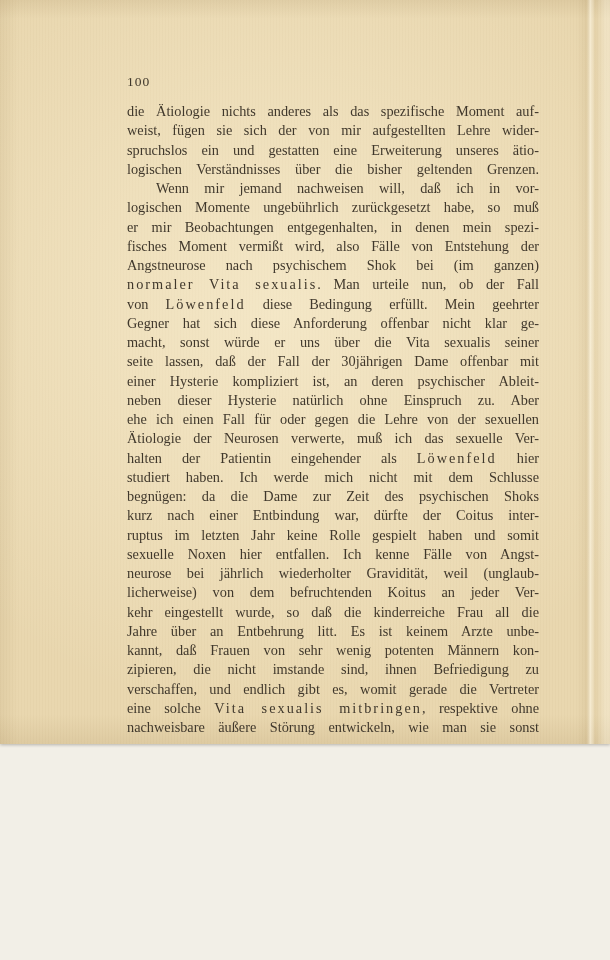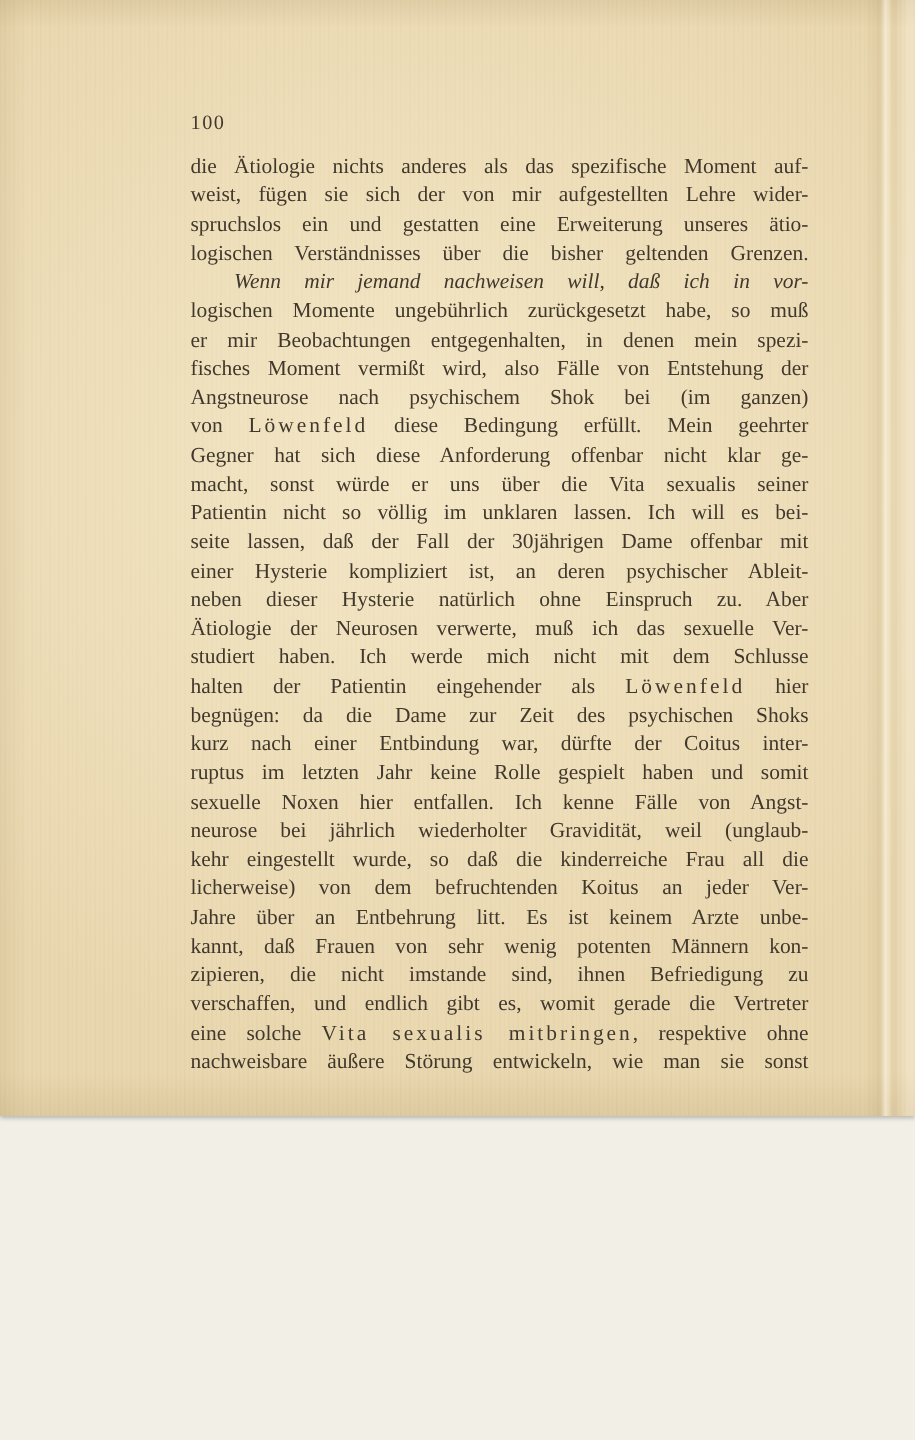--- a/index.html
+++ b/index.html
@@ -66,21 +66,20 @@
   .line {
     text-align: justify;
     text-align-last: justify;
     white-space: nowrap; 
     white-space: normal;
     height: 19.25px;
     overflow: visible;
   }
   .line.indent {
     padding-left: 29px;
-    font-style: italic;
   }
   .sperr {
     letter-spacing: 2px;
   }
 </style>
 </head>
 <body>
 
 <div class="scan">
   <div class="page">
@@ -88,37 +87,38 @@
     <div class="text-block">
         <div class="line"><span class="">die Ätiologie nichts anderes als das spezifische Moment auf-</span></div>
         <div class="line"><span class="">weist, fügen sie sich der von mir aufgestellten Lehre wider-</span></div>
         <div class="line"><span class="">spruchslos ein und gestatten eine Erweiterung unseres ätio-</span></div>
         <div class="line"><span class="">logischen Verständnisses über die bisher geltenden Grenzen.</span></div>
         <div class="line indent"><span class="">Wenn mir jemand nachweisen will, daß ich in vor-</span></div>
         <div class="line"><span class="">logischen Momente ungebührlich zurückgesetzt habe, so muß</span></div>
         <div class="line"><span class="">er mir Beobachtungen entgegenhalten, in denen mein spezi-</span></div>
         <div class="line"><span class="">fisches Moment vermißt wird, also Fälle von Entstehung der</span></div>
         <div class="line"><span class="">Angstneurose nach psychischem Shok bei (im ganzen)</span></div>
+        <div class="line"><span class="sperr">normaler Vita sexualis</span><span class="">. Man urteile nun, ob der Fall</span></div>
         <div class="line"><span class="">von </span><span class="sperr">Löwenfeld</span><span class=""> diese Bedingung erfüllt. Mein geehrter</span></div>
         <div class="line"><span class="">Gegner hat sich diese Anforderung offenbar nicht klar ge-</span></div>
         <div class="line"><span class="">macht, sonst würde er uns über die Vita sexualis seiner</span></div>
-        <div class="line"><span class="">Patientin nicht so völlig im unklaren lassen. Ich will es bei-</span></div>
         <div class="line"><span class="">seite lassen, daß der Fall der 30jährigen Dame offenbar mit</span></div>
         <div class="line"><span class="">einer Hysterie kompliziert ist, an deren psychischer Ableit-</span></div>
         <div class="line"><span class="">neben dieser Hysterie natürlich ohne Einspruch zu. Aber</span></div>
+        <div class="line"><span class="">ehe ich einen Fall für oder gegen die Lehre von der sexuellen</span></div>
         <div class="line"><span class="">Ätiologie der Neurosen verwerte, muß ich das sexuelle Ver-</span></div>
+        <div class="line"><span class="">halten der Patientin eingehender als </span><span class="sperr">Löwenfeld</span><span class=""> hier</span></div>
         <div class="line"><span class="">studiert haben. Ich werde mich nicht mit dem Schlusse</span></div>
-        <div class="line"><span class="">halten der Patientin eingehender als </span><span class="sperr">Löwenfeld</span><span class=""> hier</span></div>
         <div class="line"><span class="">begnügen: da die Dame zur Zeit des psychischen Shoks</span></div>
         <div class="line"><span class="">kurz nach einer Entbindung war, dürfte der Coitus inter-</span></div>
         <div class="line"><span class="">ruptus im letzten Jahr keine Rolle gespielt haben und somit</span></div>
         <div class="line"><span class="">sexuelle Noxen hier entfallen. Ich kenne Fälle von Angst-</span></div>
         <div class="line"><span class="">neurose bei jährlich wiederholter Gravidität, weil (unglaub-</span></div>
+        <div class="line"><span class="">licherweise) von dem befruchtenden Koitus an jeder Ver-</span></div>
         <div class="line"><span class="">kehr eingestellt wurde, so daß die kinderreiche Frau all die</span></div>
-        <div class="line"><span class="">licherweise) von dem befruchtenden Koitus an jeder Ver-</span></div>
         <div class="line"><span class="">Jahre über an Entbehrung litt. Es ist keinem Arzte unbe-</span></div>
         <div class="line"><span class="">kannt, daß Frauen von sehr wenig potenten Männern kon-</span></div>
         <div class="line"><span class="">zipieren, die nicht imstande sind, ihnen Befriedigung zu</span></div>
         <div class="line"><span class="">verschaffen, und endlich gibt es, womit gerade die Vertreter</span></div>
         <div class="line"><span class="">eine solche </span><span class="sperr">Vita sexualis mitbringen</span><span class="">, respektive ohne</span></div>
         <div class="line"><span class="">nachweisbare äußere Störung entwickeln, wie man sie sonst</span></div>
       </div>
   </div>
 </div>
 

